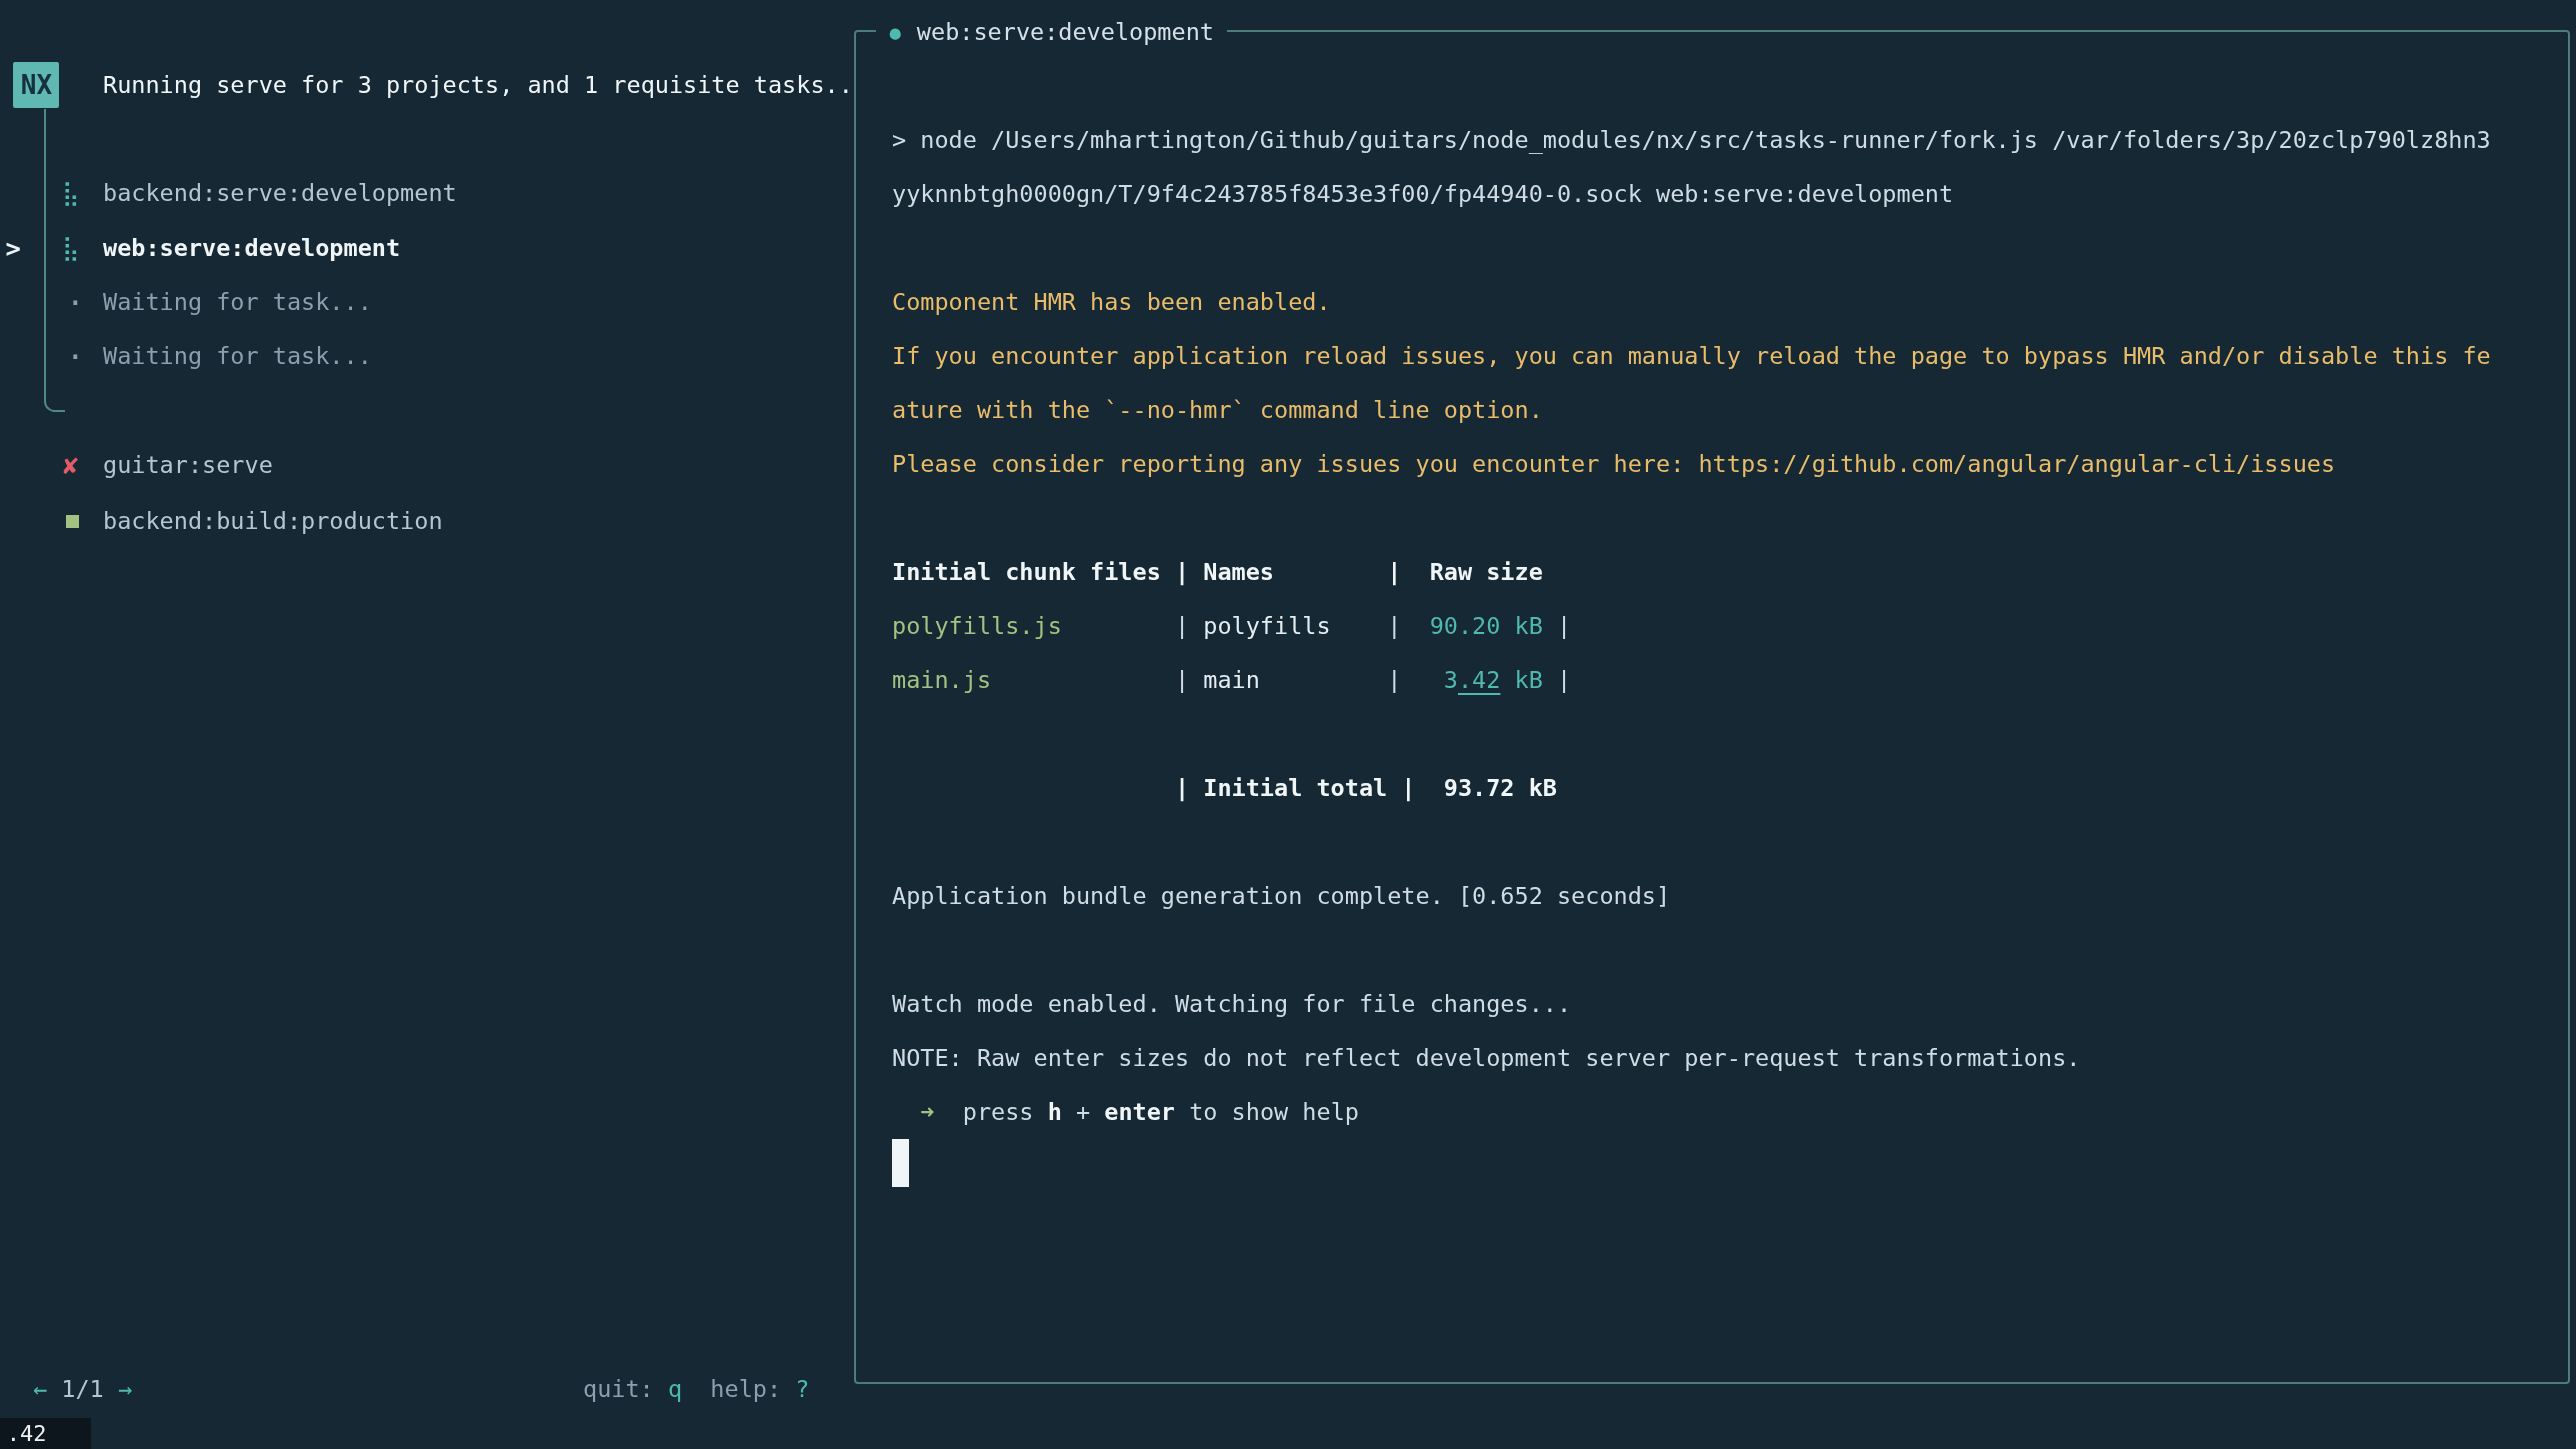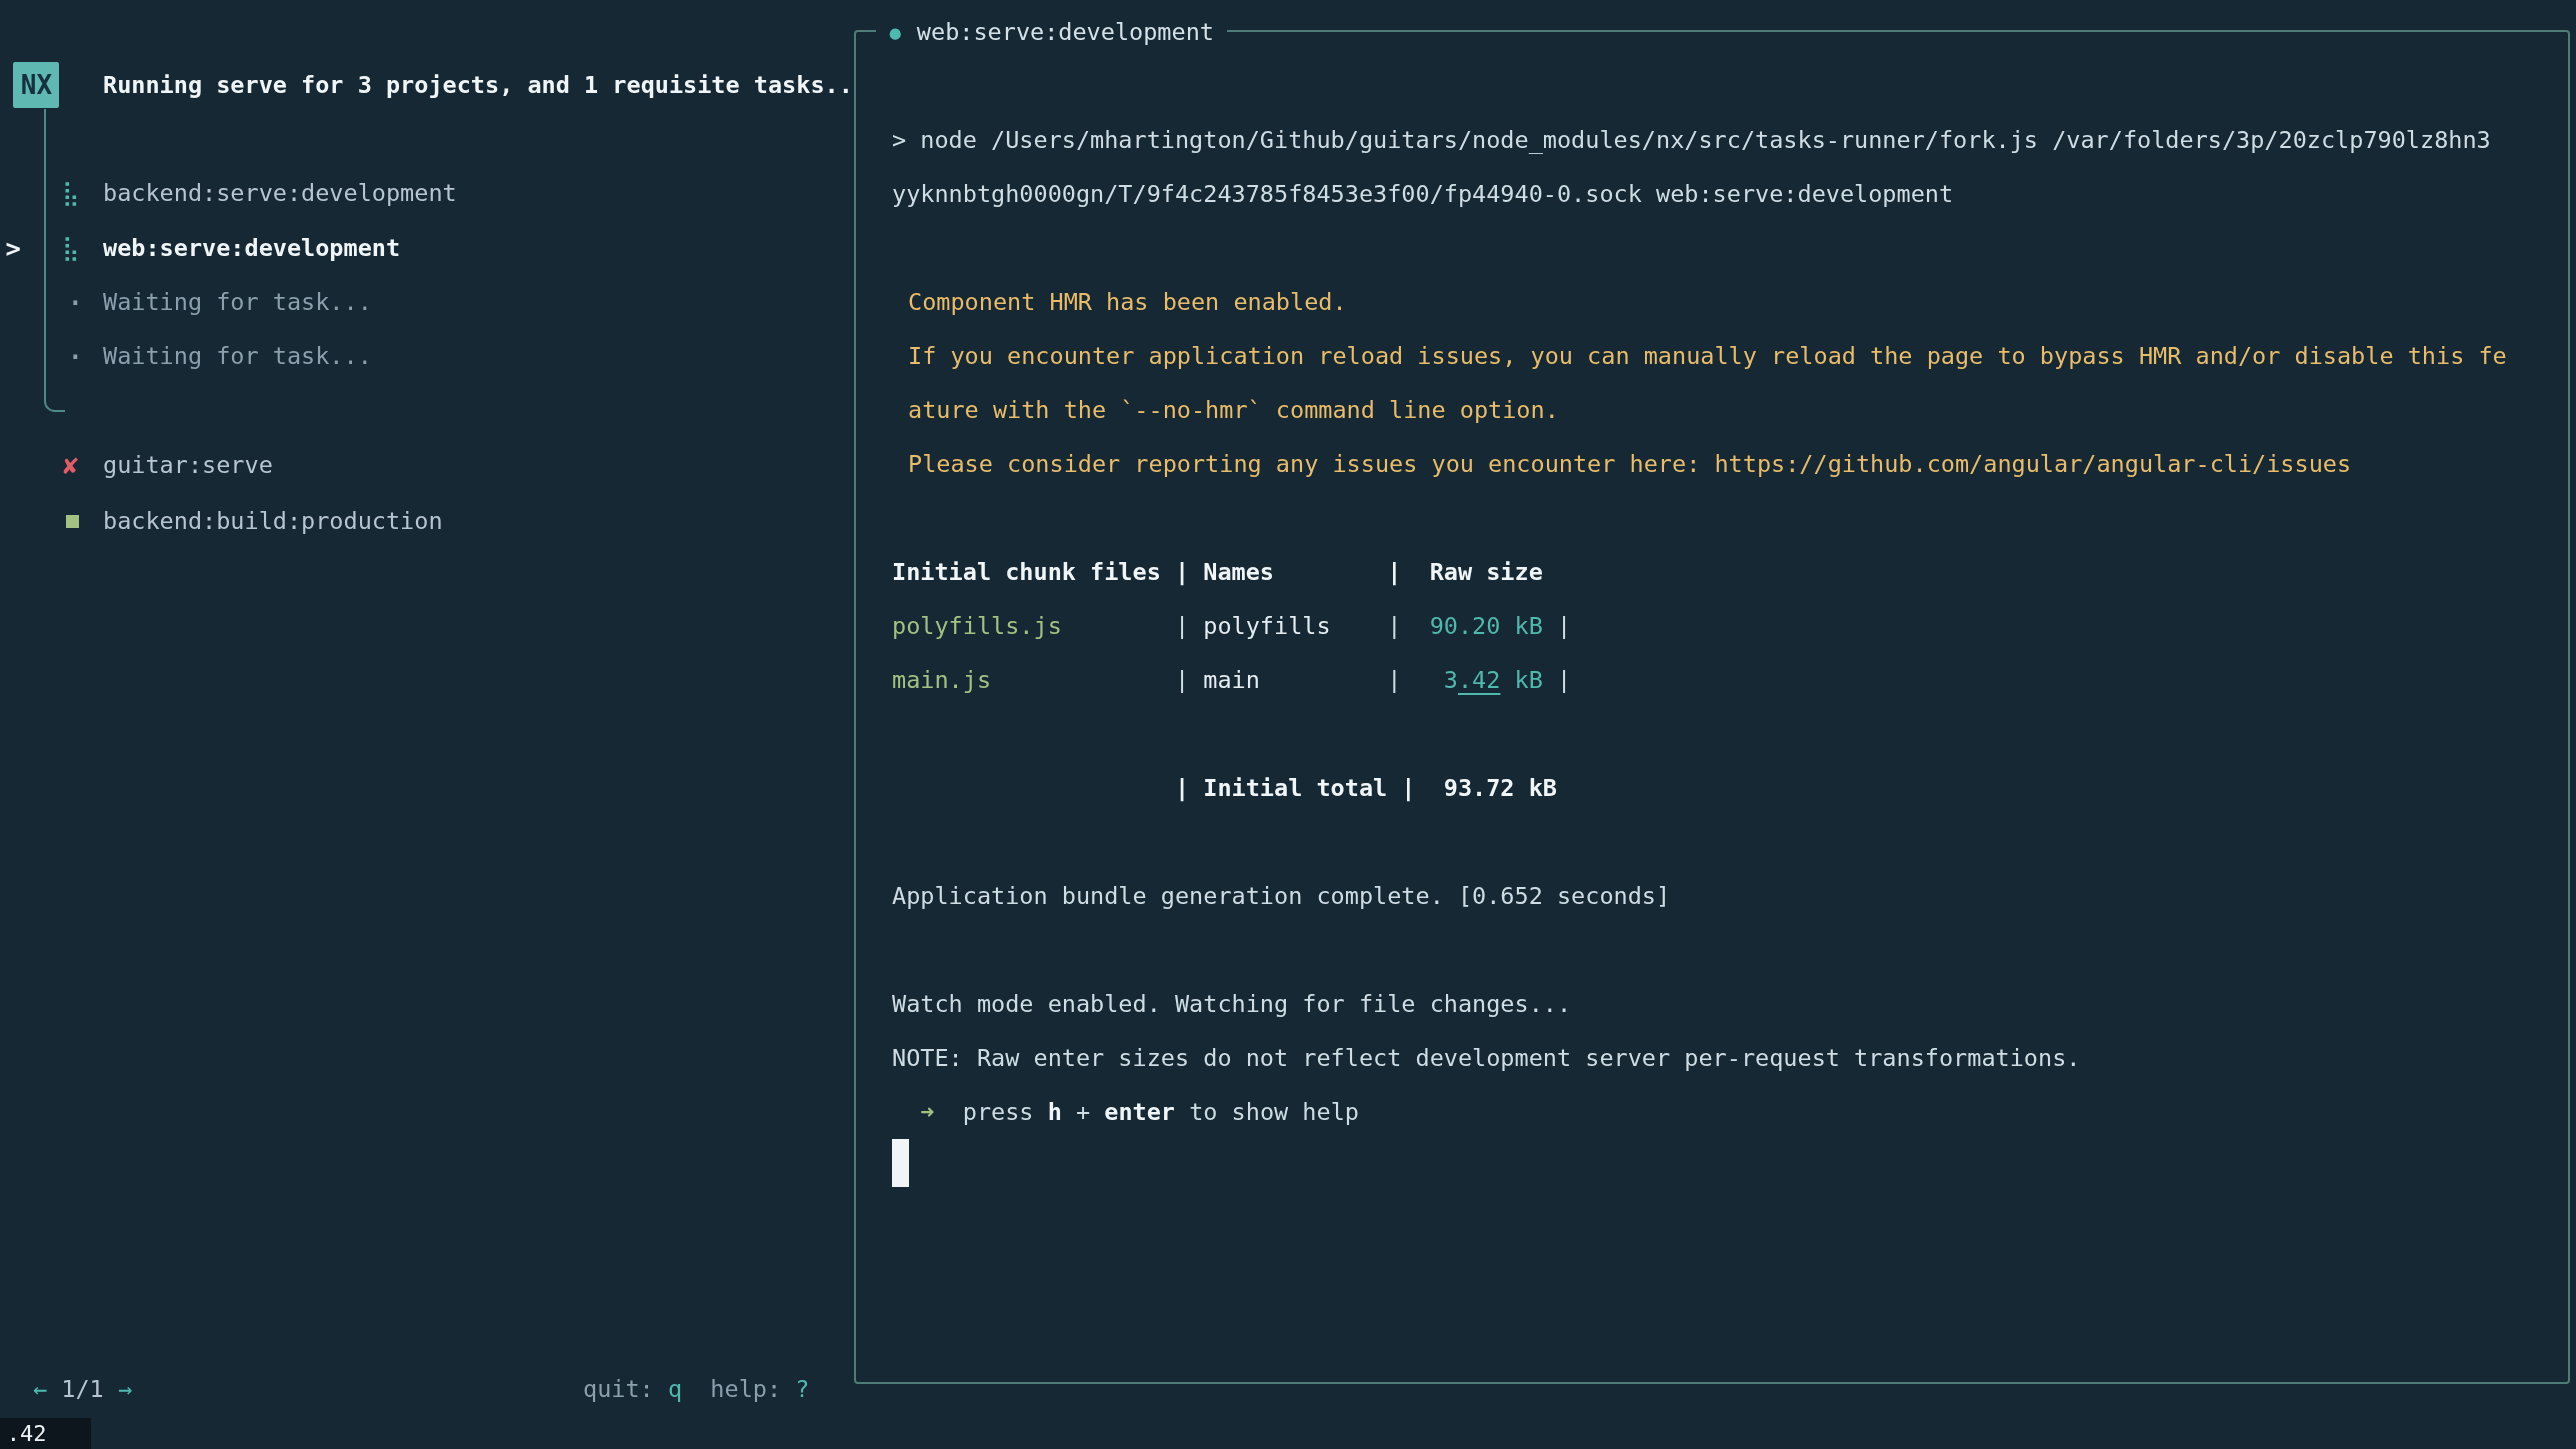--- a/index.html
+++ b/index.html
@@ -4,21 +4,21 @@
 <style>
   html,body{margin:0;padding:0;}
   body{background:var(--background,#162834);}
   .screen{position:relative;width:2576px;height:1449px;background:var(--background);overflow:hidden;
           font-family:"DejaVu Sans Mono","Liberation Mono",monospace;font-size:23.5px;color:var(--text-primary);}
 
   
   .nx-logo{position:absolute;left:13.4px;top:62px;width:46px;height:46px;background:var(--logo-bg);
            color:var(--logo-text);font-weight:700;font-size:26px;display:flex;align-items:center;justify-content:center;border-radius:2px;}
   .sidebar-header{position:absolute;left:103px;top:62px;height:46px;line-height:46px;
-                  color:var(--text-bright);font-weight:700;white-space:pre;}
+                  color:var(--text-bright);font-weight:400;white-space:pre;}
   .tree-line{position:absolute;left:44px;top:109px;width:19px;height:301px;
              border-left:2px solid var(--tree-line);border-bottom:2px solid var(--tree-line);border-bottom-left-radius:10.7px;}
   .selection-caret{position:absolute;left:5.4px;top:221px;height:54px;line-height:54px;
                    color:var(--text-bright);font-weight:700;font-size:25.5px;}
   .task-row{position:absolute;left:0;width:818px;height:54px;}
   .ticon{position:absolute;left:62px;top:0;height:54px;line-height:54px;width:32px;text-align:left;}
   .icon-spinner{color:var(--accent-teal);font-size:24px;}
   .icon-dot{color:var(--text-dim);font-size:31px;left:66px;}
   .icon-cross{color:var(--error-red);font-size:25.5px;font-weight:700;left:63px;}
   .icon-square{width:12.7px;height:12.7px;background:var(--accent-green);left:66px;top:21px;height:12.7px;line-height:12.7px;}
@@ -40,21 +40,21 @@
          border:2px solid var(--panel-border);border-radius:4px;}
   .panel-title{position:absolute;left:20px;top:-18px;height:36px;background:var(--background);
                padding:0 13.4px;display:flex;align-items:center;gap:16px;}
   .panel-title .dot{color:var(--accent-teal);font-size:19px;}
   .panel-title .ttl{color:#d5e1e8;white-space:pre;}
   .terminal{position:absolute;left:36px;top:81px;right:5.4px;}
   .tline{height:54px;line-height:54px;white-space:pre;}
   .c-fg{color:var(--text-primary);}
   .c-bright{color:var(--text-secondary);}
   .c-bold{color:var(--text-bright);font-weight:700;}
-  .c-yellow{color:var(--warning-yellow);margin-left:16px;}
+  .c-yellow{color:var(--warning-yellow);}
   .c-teal{color:var(--accent-teal);}
   .c-tealb{color:var(--accent-teal);font-weight:700;}
   .c-green{color:var(--accent-green);}
   .c-u{text-decoration:underline;text-underline-offset:4.7px;}
   .cursor-block{display:inline-block;width:17.4px;height:48px;background:#f0f6f8;vertical-align:-10.7px;}
 </style>
 </head>
 <body>
 
 <div class="screen">

